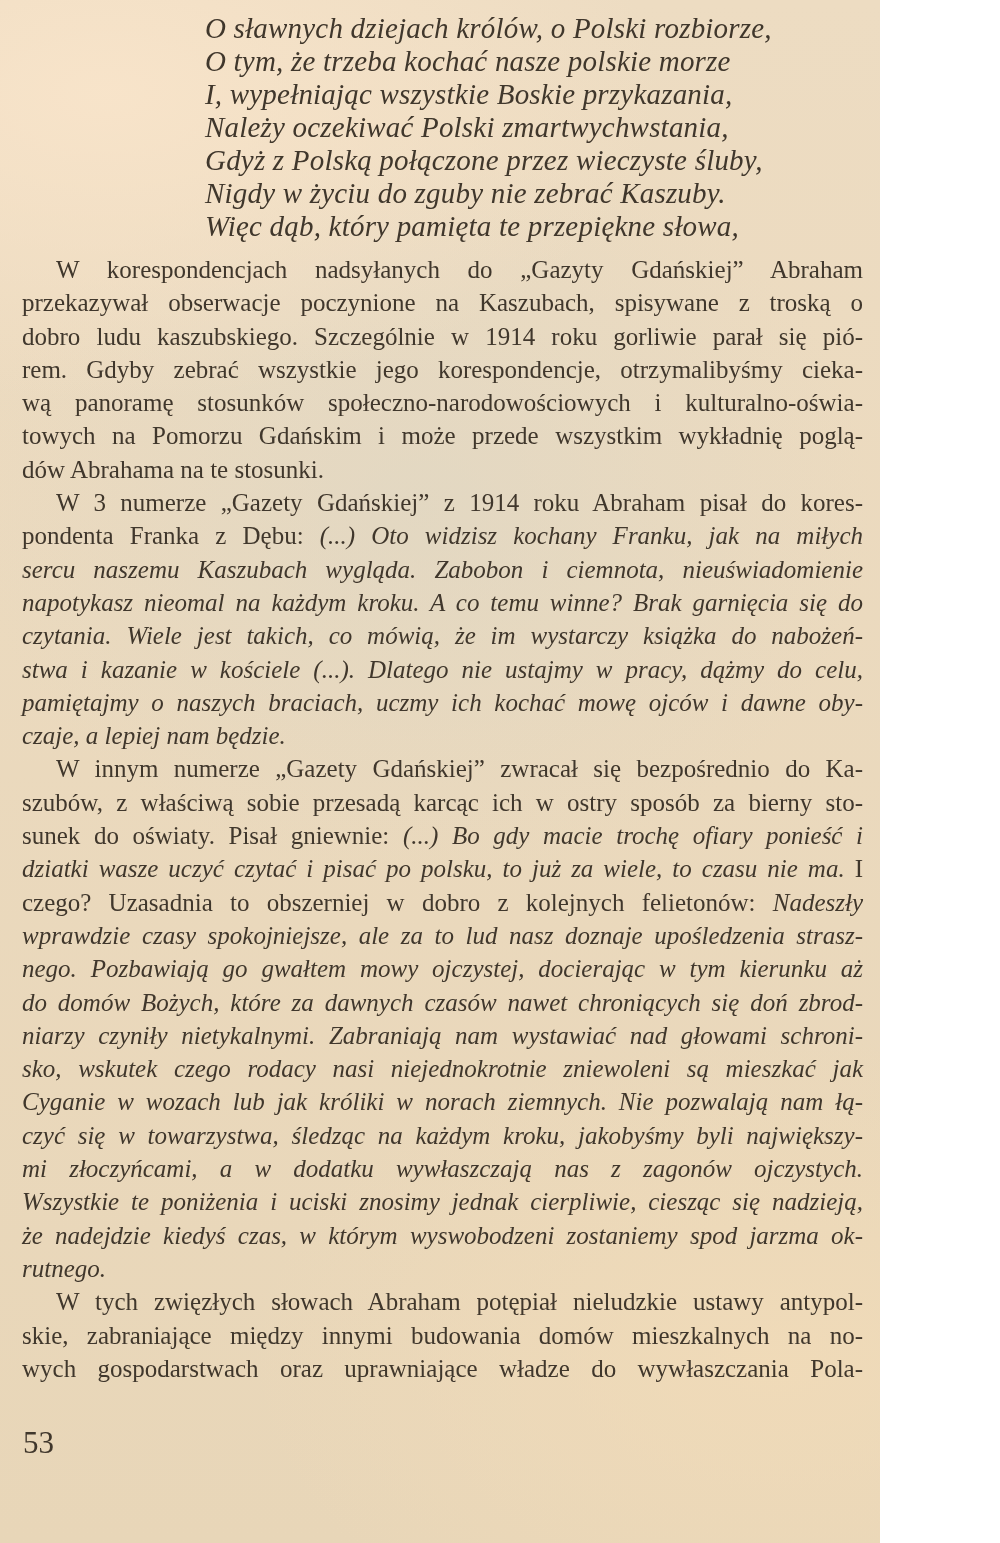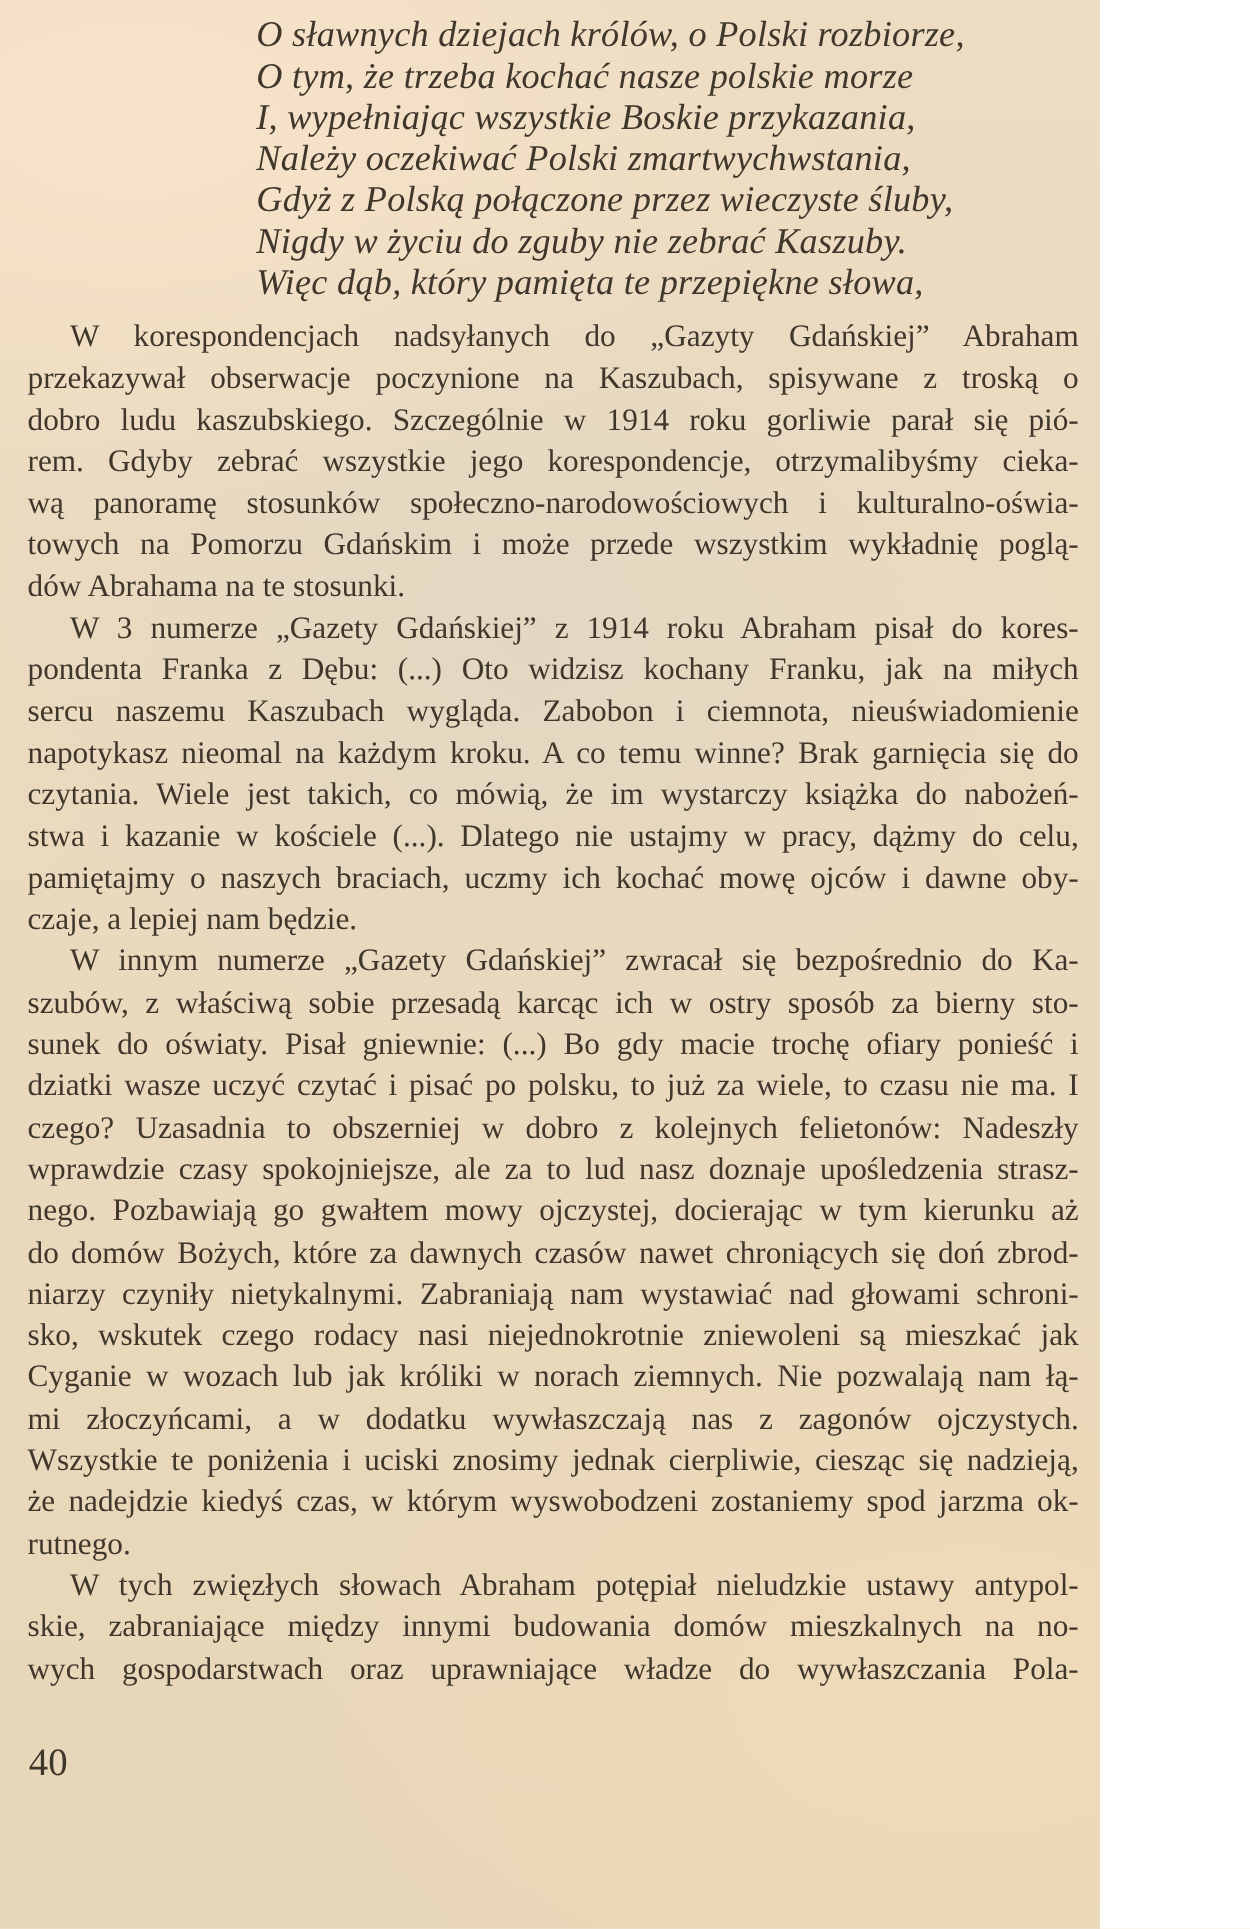--- a/index.html
+++ b/index.html
@@ -44,21 +44,21 @@
     text-align-last: justify;
     text-justify: inter-word;
   }
   .line.left {
     text-align: left;
     text-align-last: left;
   }
   .line.indent {
     text-indent: 34px;
   }
-  .it { }
+  .it { font-style: italic; }
   .ro { font-style: normal; }
   .page-number {
     margin: 42px 0 0 23px;
     font-size: 31px;
     line-height: 32px;
   }
 </style>
 </head>
 <body>
 
@@ -97,25 +97,26 @@
         <div class="line"><span class="ro">szubów, z właściwą sobie przesadą karcąc ich w ostry sposób za bierny sto-</span></div>
         <div class="line"><span class="ro">sunek do oświaty. Pisał gniewnie: </span><span class="it">(...) Bo gdy macie trochę ofiary ponieść i</span></div>
         <div class="line"><span class="it">dziatki wasze uczyć czytać i pisać po polsku, to już za wiele, to czasu nie ma. </span><span class="ro">I</span></div>
         <div class="line"><span class="ro">czego? Uzasadnia to obszerniej w dobro z kolejnych felietonów: </span><span class="it">Nadeszły</span></div>
         <div class="line"><span class="it">wprawdzie czasy spokojniejsze, ale za to lud nasz doznaje upośledzenia strasz-</span></div>
         <div class="line"><span class="it">nego. Pozbawiają go gwałtem mowy ojczystej, docierając w tym kierunku aż</span></div>
         <div class="line"><span class="it">do domów Bożych, które za dawnych czasów nawet chroniących się doń zbrod-</span></div>
         <div class="line"><span class="it">niarzy czyniły nietykalnymi. Zabraniają nam wystawiać nad głowami schroni-</span></div>
         <div class="line"><span class="it">sko, wskutek czego rodacy nasi niejednokrotnie zniewoleni są mieszkać jak</span></div>
         <div class="line"><span class="it">Cyganie w wozach lub jak króliki w norach ziemnych. Nie pozwalają nam łą-</span></div>
+        <div class="line"><span class="it">czyć się w towarzystwa, śledząc na każdym kroku, jakobyśmy byli największy-</span></div>
         <div class="line"><span class="it">mi złoczyńcami, a w dodatku wywłaszczają nas z zagonów ojczystych.</span></div>
         <div class="line"><span class="it">Wszystkie te poniżenia i uciski znosimy jednak cierpliwie, ciesząc się nadzieją,</span></div>
         <div class="line"><span class="it">że nadejdzie kiedyś czas, w którym wyswobodzeni zostaniemy spod jarzma ok-</span></div>
         <div class="line left"><span class="it">rutnego.</span></div>
       </div>
       <div class="paragraph">
         <div class="line indent"><span class="ro">W tych zwięzłych słowach Abraham potępiał nieludzkie ustawy antypol-</span></div>
         <div class="line"><span class="ro">skie, zabraniające między innymi budowania domów mieszkalnych na no-</span></div>
         <div class="line"><span class="ro">wych gospodarstwach oraz uprawniające władze do wywłaszczania Pola-</span></div>
       </div>
     </div>
-  <div class="page-number">40</div>
+  <div class="page-number">53</div>
 </div>
 
 </body></html>

